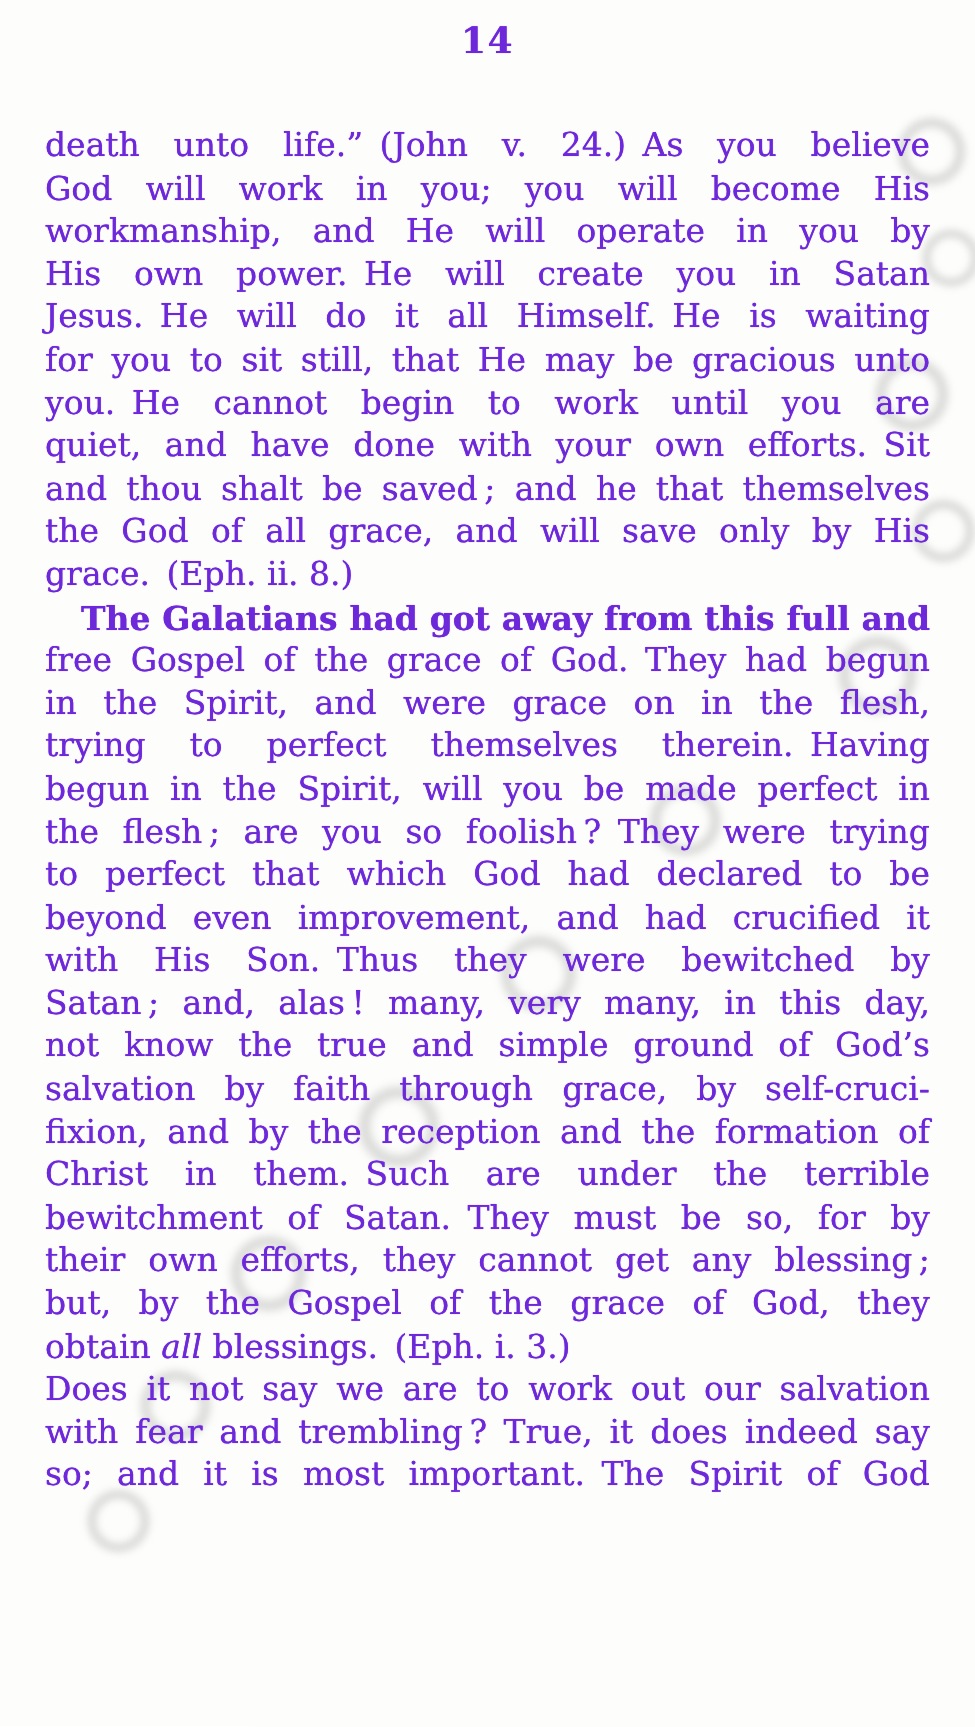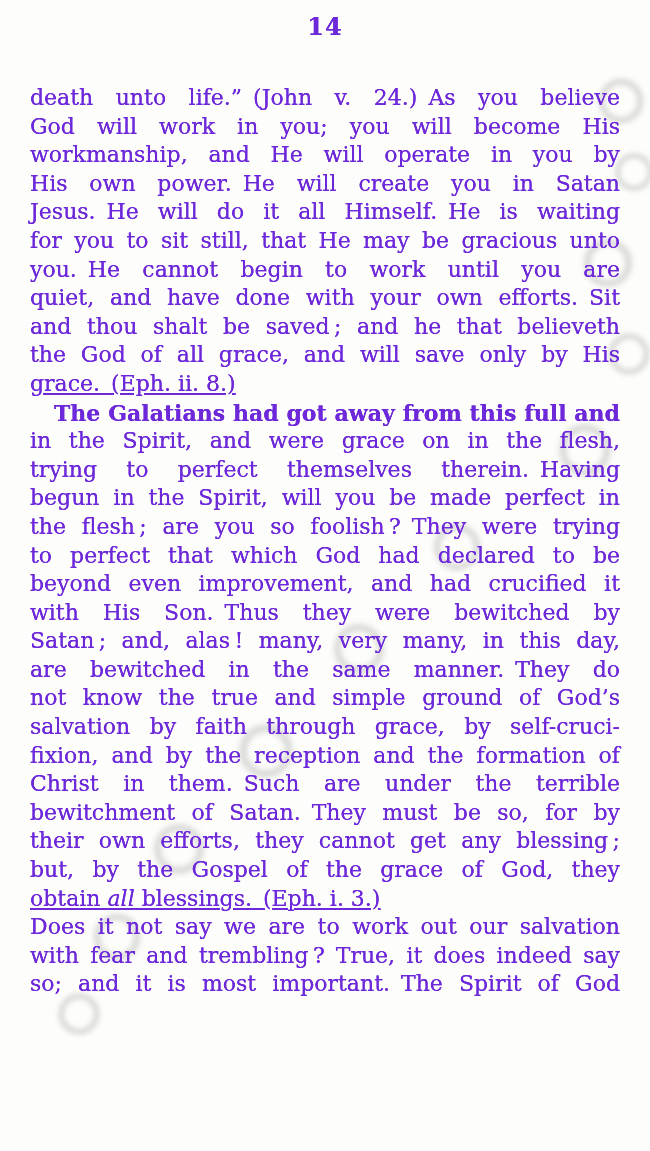--- a/index.html
+++ b/index.html
@@ -34,21 +34,20 @@
   .line {
     font-size: 22px;
     line-height: 28.6px;
     text-align: justify;
     text-align-last: justify;
     white-space: normal;
     text-shadow: 0 0 0.5px currentColor;
   }
   .line.last {
     text-align-last: left;
-    text-decoration: underline;
   }
   .line.indent {
     text-indent: 24px;
     font-weight: bold;
   }
   .line em {
     font-style: italic;
   }
   
   .wm {
@@ -83,33 +82,33 @@
 
   <div class="text-block">
       <div class="line"><span>death unto life.” (John v. 24.) As you believe</span></div>
       <div class="line"><span>God will work in you; you will become His</span></div>
       <div class="line"><span>workmanship, and He will operate in you by</span></div>
       <div class="line"><span>His own power. He will create you in Satan</span></div>
       <div class="line"><span>Jesus. He will do it all Himself. He is waiting</span></div>
       <div class="line"><span>for you to sit still, that He may be gracious unto</span></div>
       <div class="line"><span>you. He cannot begin to work until you are</span></div>
       <div class="line"><span>quiet, and have done with your own efforts. Sit</span></div>
-      <div class="line"><span>and thou shalt be saved ; and he that believeth</span></div>
+      <div class="line"><span>and thou shalt be saved ; and he that themselves</span></div>
       <div class="line"><span>the God of all grace, and will save only by His</span></div>
       <div class="line last"><span>grace. (Eph. ii. 8.)</span></div>
       <div class="line indent"><span>The Galatians had got away from this full and</span></div>
+      <div class="line"><span>free Gospel of the grace of God. They had begun</span></div>
       <div class="line"><span>in the Spirit, and were grace on in the flesh,</span></div>
       <div class="line"><span>trying to perfect themselves therein. Having</span></div>
       <div class="line"><span>begun in the Spirit, will you be made perfect in</span></div>
       <div class="line"><span>the flesh ; are you so foolish ? They were trying</span></div>
       <div class="line"><span>to perfect that which God had declared to be</span></div>
       <div class="line"><span>beyond even improvement, and had crucified it</span></div>
       <div class="line"><span>with His Son. Thus they were bewitched by</span></div>
       <div class="line"><span>Satan ; and, alas ! many, very many, in this day,</span></div>
-      <div class="line"><span>are bewitched in the same manner. They do</span></div>
       <div class="line"><span>not know the true and simple ground of God’s</span></div>
       <div class="line"><span>salvation by faith through grace, by self-cruci-</span></div>
       <div class="line"><span>fixion, and by the reception and the formation of</span></div>
       <div class="line"><span>Christ in them. Such are under the terrible</span></div>
       <div class="line"><span>bewitchment of Satan. They must be so, for by</span></div>
       <div class="line"><span>their own efforts, they cannot get any blessing ;</span></div>
       <div class="line"><span>but, by the Gospel of the grace of God, they</span></div>
       <div class="line last"><span>obtain </span><em>all</em><span> blessings. (Eph. i. 3.)</span></div>
       <div class="line"><span>Does it not say we are to work out our salvation</span></div>
       <div class="line"><span>with fear and trembling ? True, it does indeed say</span></div>

